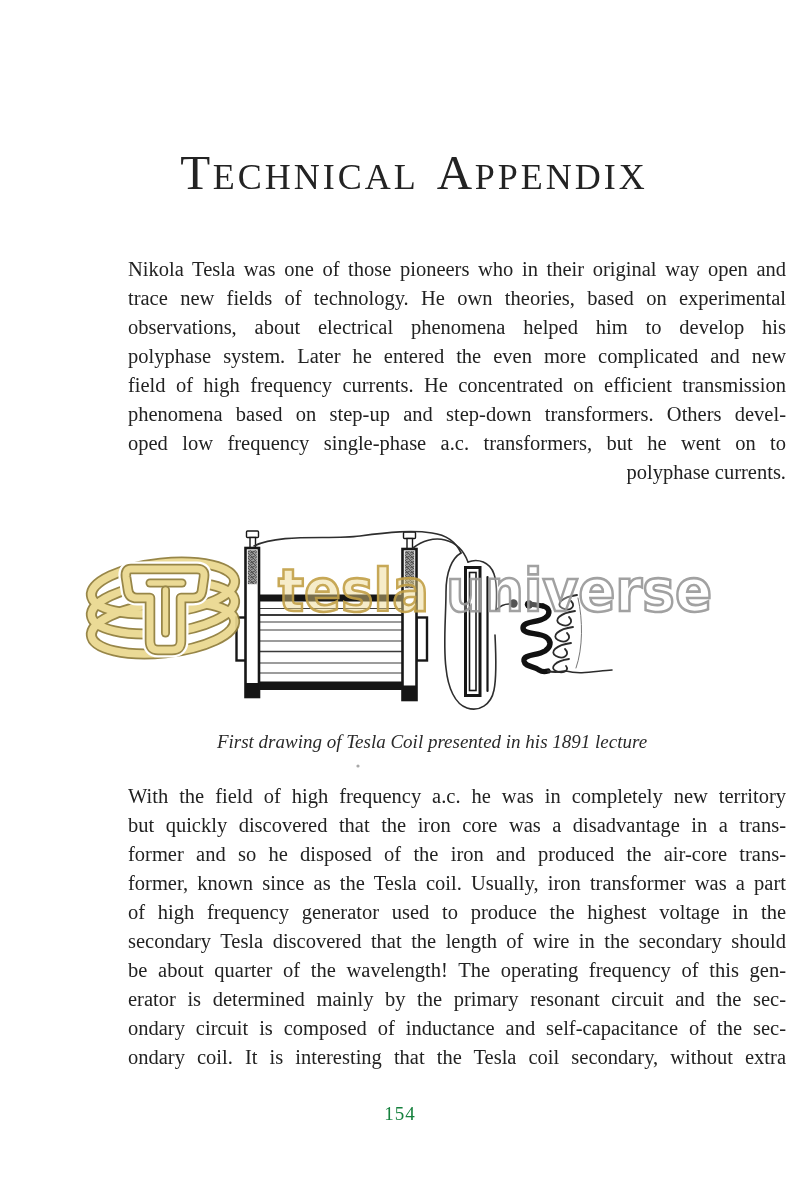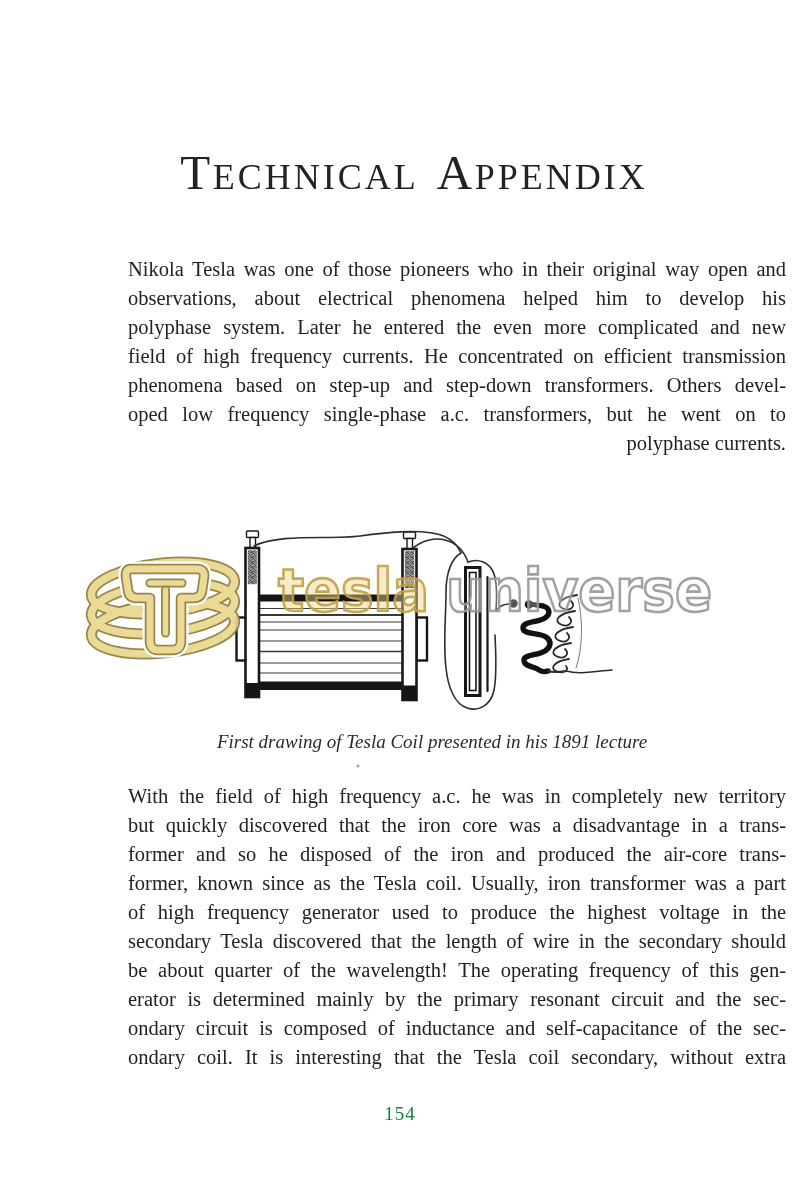--- a/index.html
+++ b/index.html
@@ -130,20 +130,21 @@
 
     <circle cx="358" cy="766" r="1.6" fill="#a8a8a8"></circle>
   </svg>
 
   <h1 class="title" style="margin:0;font-weight:normal;">
     <span class="w"><span class="cap">T</span><span class="rest">ECHNICAL</span></span><span class="w w2"><span class="cap">A</span><span class="rest">PPENDIX</span></span>
   </h1>
 
   <div class="para p1">
     <div class="jline">Nikola Tesla was one of those pioneers who in their original way open and</div>
+    <div class="jline">trace new fields of technology. He own theories, based on experimental</div>
     <div class="jline">observations, about electrical phenomena helped him to develop his</div>
     <div class="jline">polyphase system. Later he entered the even more complicated and new</div>
     <div class="jline">field of high frequency currents. He concentrated on efficient transmission</div>
     <div class="jline">phenomena based on step-up and step-down transformers. Others devel-</div>
     <div class="jline">oped low frequency single-phase a.c. transformers, but he went on to</div>
     <div class="lline">polyphase currents.</div>
   </div>
 
   <div class="caption">First drawing of Tesla Coil presented in his 1891 lecture</div>
 

